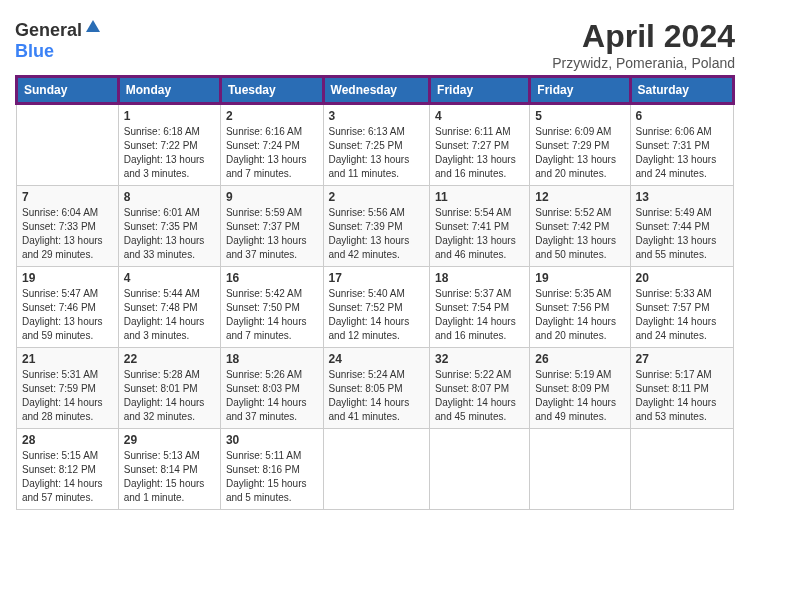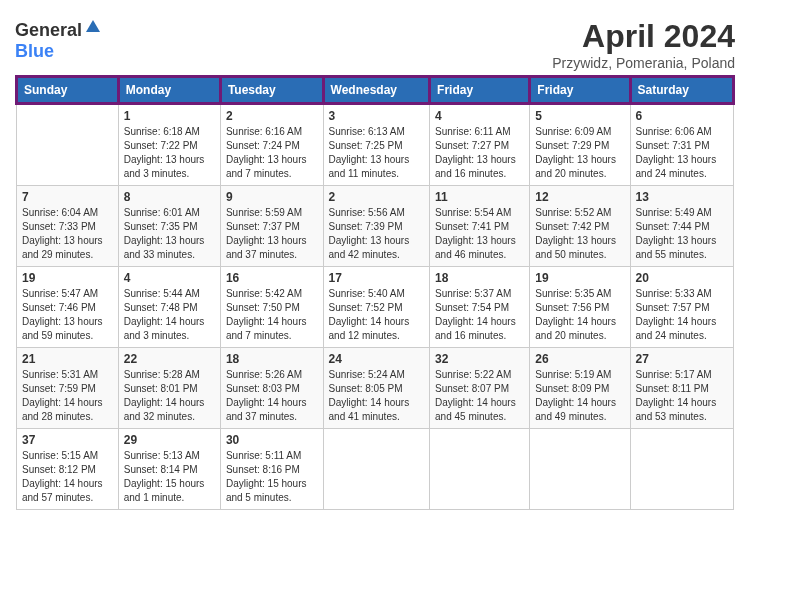--- a/index.html
+++ b/index.html
@@ -235,21 +235,21 @@
             <span class="day-number">26</span>
             <div class="day-detail">Sunrise: 5:19 AM<br>Sunset: 8:09 PM<br>Daylight: 14 hours and 49 minutes.</div>
           </td>
           <td>
             <span class="day-number">27</span>
             <div class="day-detail">Sunrise: 5:17 AM<br>Sunset: 8:11 PM<br>Daylight: 14 hours and 53 minutes.</div>
           </td>
         </tr>
         <tr class="week-row">
           <td>
-            <span class="day-number">37</span>
+            <span class="day-number">28</span>
             <div class="day-detail">Sunrise: 5:15 AM<br>Sunset: 8:12 PM<br>Daylight: 14 hours and 57 minutes.</div>
           </td>
           <td>
             <span class="day-number">29</span>
             <div class="day-detail">Sunrise: 5:13 AM<br>Sunset: 8:14 PM<br>Daylight: 15 hours and 1 minute.</div>
           </td>
           <td>
             <span class="day-number">30</span>
             <div class="day-detail">Sunrise: 5:11 AM<br>Sunset: 8:16 PM<br>Daylight: 15 hours and 5 minutes.</div>
           </td>

